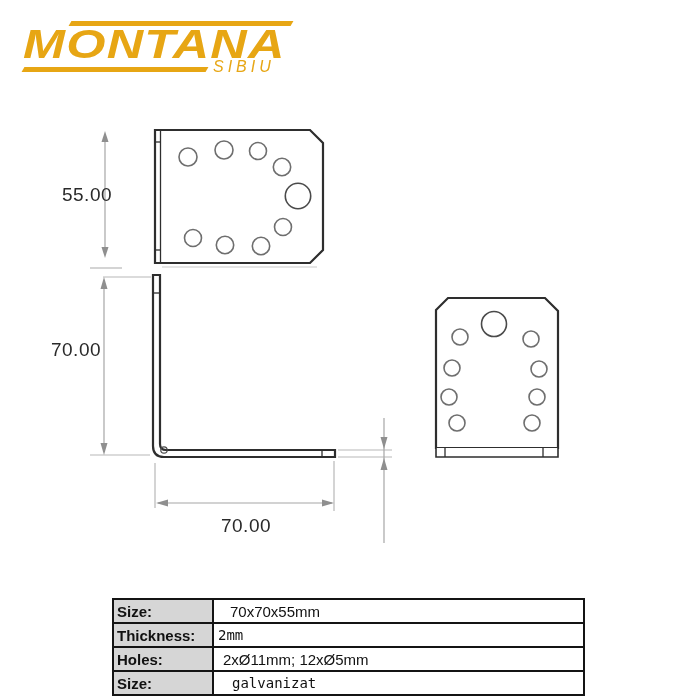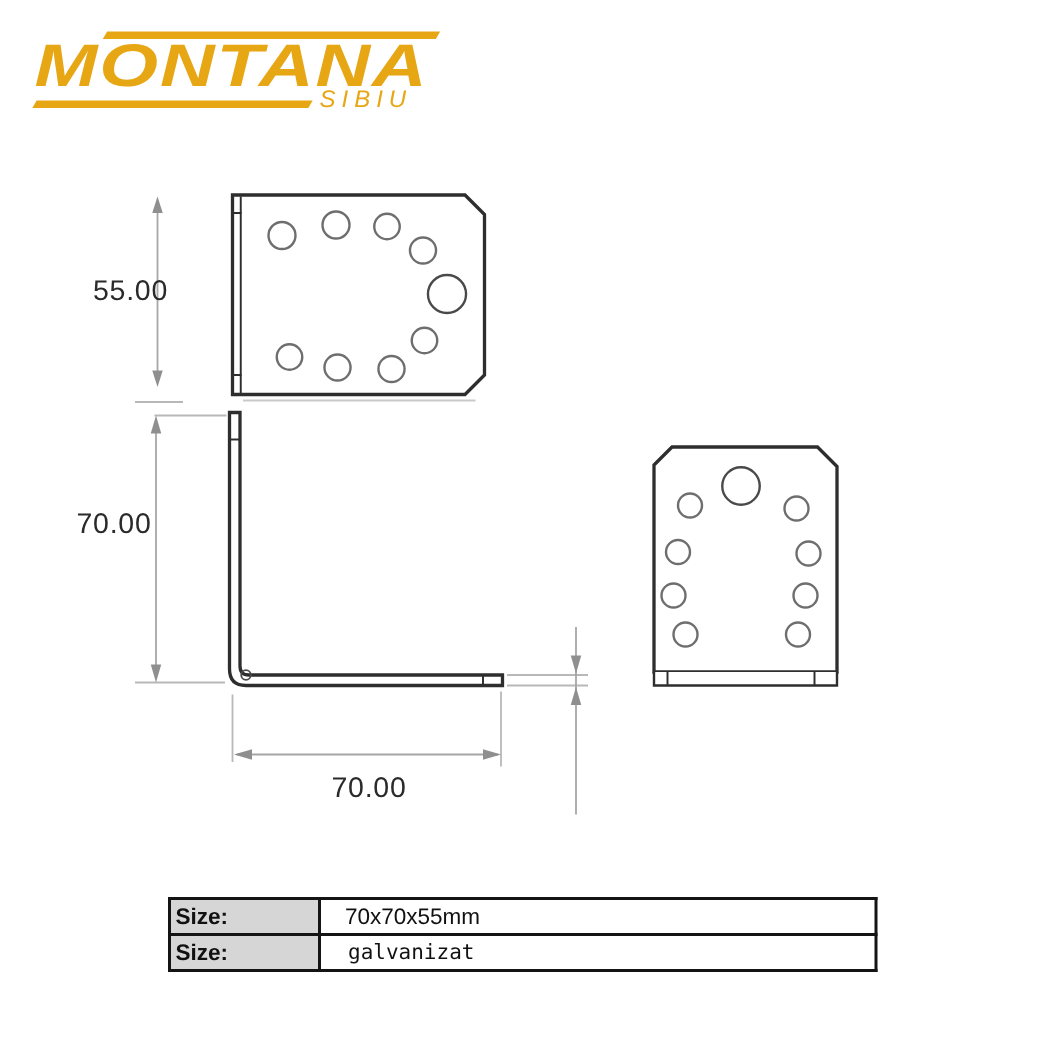--- a/index.html
+++ b/index.html
@@ -146,17 +146,25 @@
 <div class="dim-label dim-70v">70.00</div>
 <div class="dim-label dim-70h">70.00</div>
 
 <table class="spec">
   <tbody>
     <tr>
       <th>Size:</th>
       <td class="pad-lg">70x70x55mm</td>
     </tr>
     <tr>
+      <th>Thickness:</th>
+      <td class="mono">2mm</td>
+    </tr>
+    <tr>
+      <th>Holes:</th>
+      <td class="pad-md">2xØ11mm; 12xØ5mm</td>
+    </tr>
+    <tr>
       <th>Size:</th>
       <td class="mono pad-md">galvanizat</td>
     </tr>
   </tbody>
 </table>
 
 </body></html>

